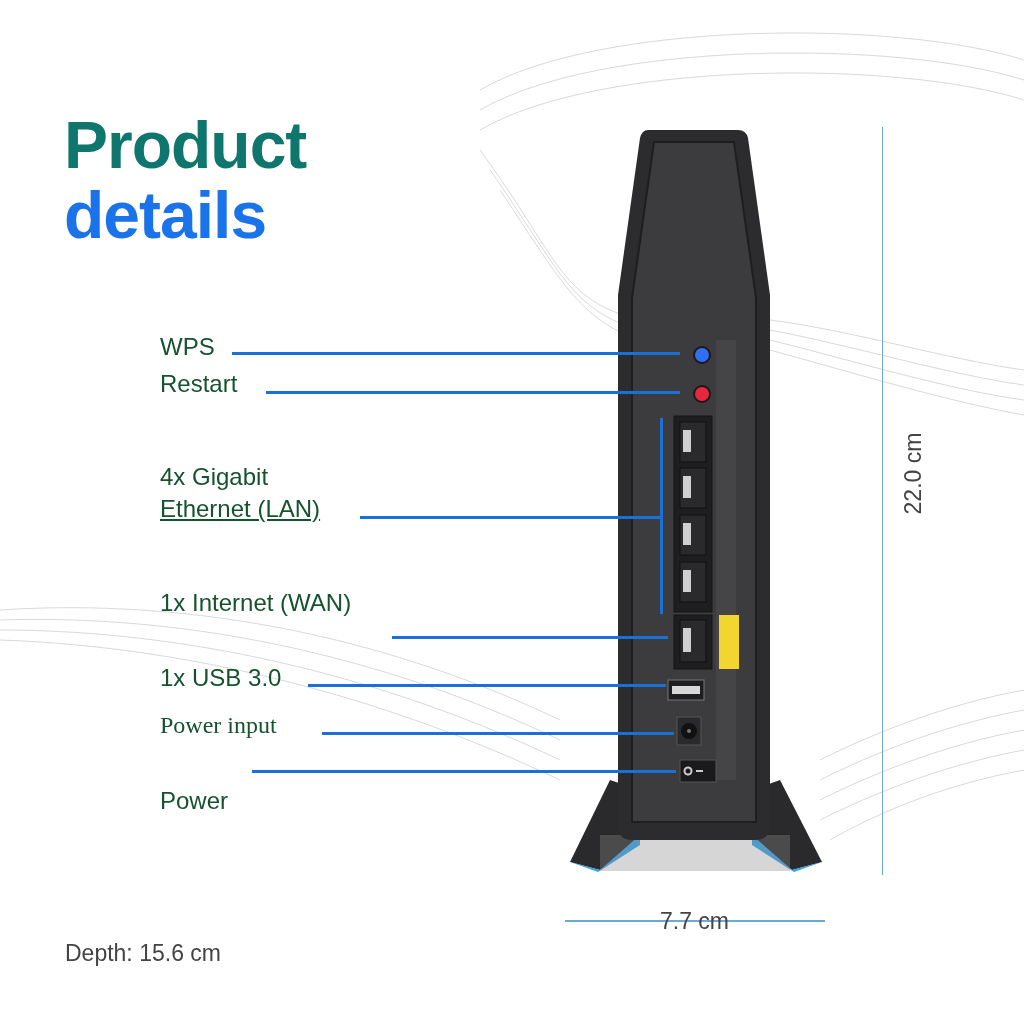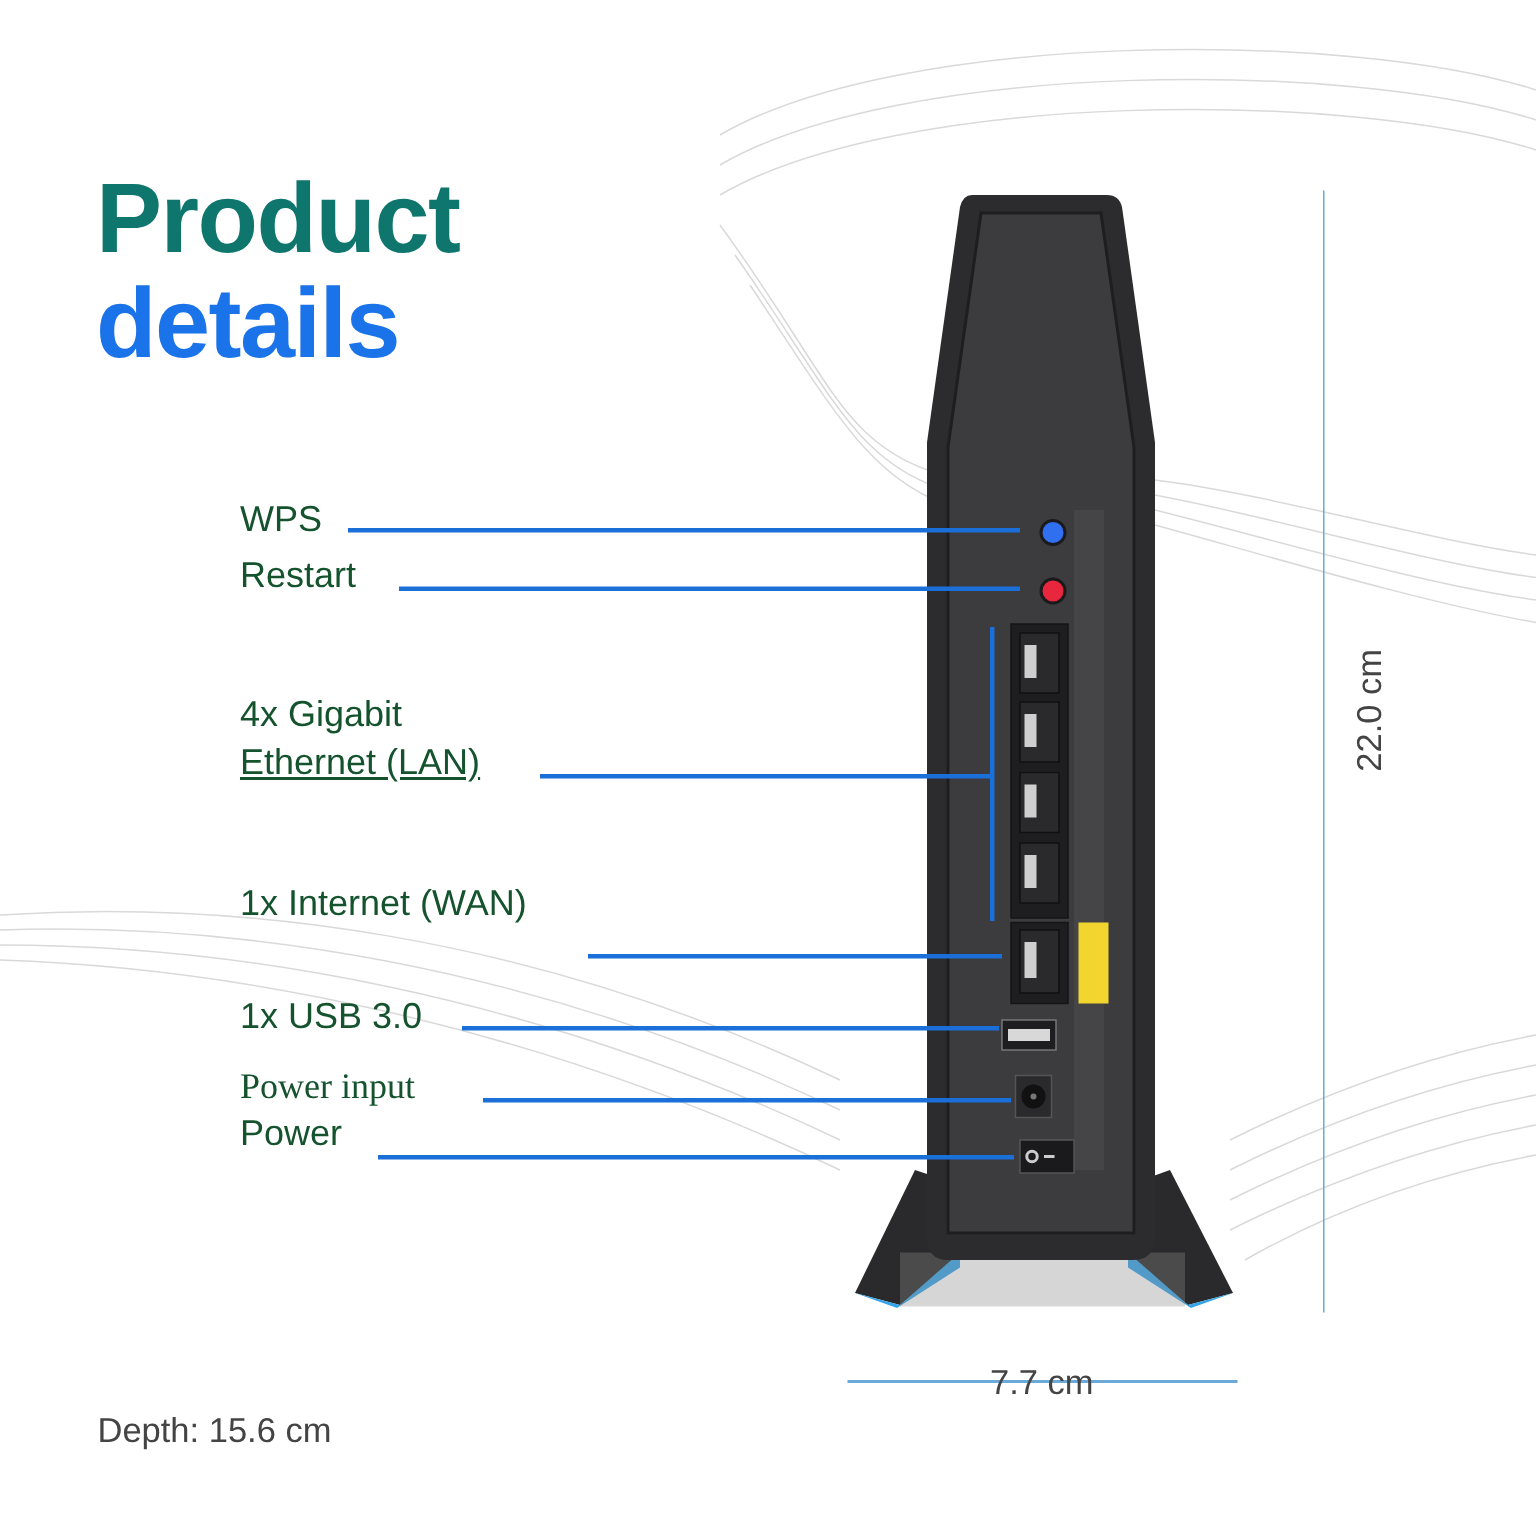--- a/index.html
+++ b/index.html
@@ -114,20 +114,20 @@
 
 <div class="label" style="top:589px;">1x Internet (WAN)</div>
 <div class="line" style="left:392px; top:636px; width:276px;"></div>
 
 <div class="label" style="top:664px;">1x USB 3.0</div>
 <div class="line" style="left:308px; top:684px; width:358px;"></div>
 
 <div class="label" style="top:711px;font-family:Liberation Serif, serif;">Power input</div>
 <div class="line" style="left:322px; top:732px; width:352px;"></div>
 
-<div class="label" style="top:742px;text-align:center;">Power</div>
+<div class="label" style="top:787px;text-align:center;">Power</div>
 <div class="line" style="left:252px; top:770px; width:424px;"></div>
 
 <div class="dim-v"></div>
 <div class="dim-text dim-height">22.0 cm</div>
 <div class="dim-h"></div>
 <div class="dim-text dim-width">7.7 cm</div>
 <div class="dim-text depth">Depth: 15.6 cm</div>
 
 </body></html>

